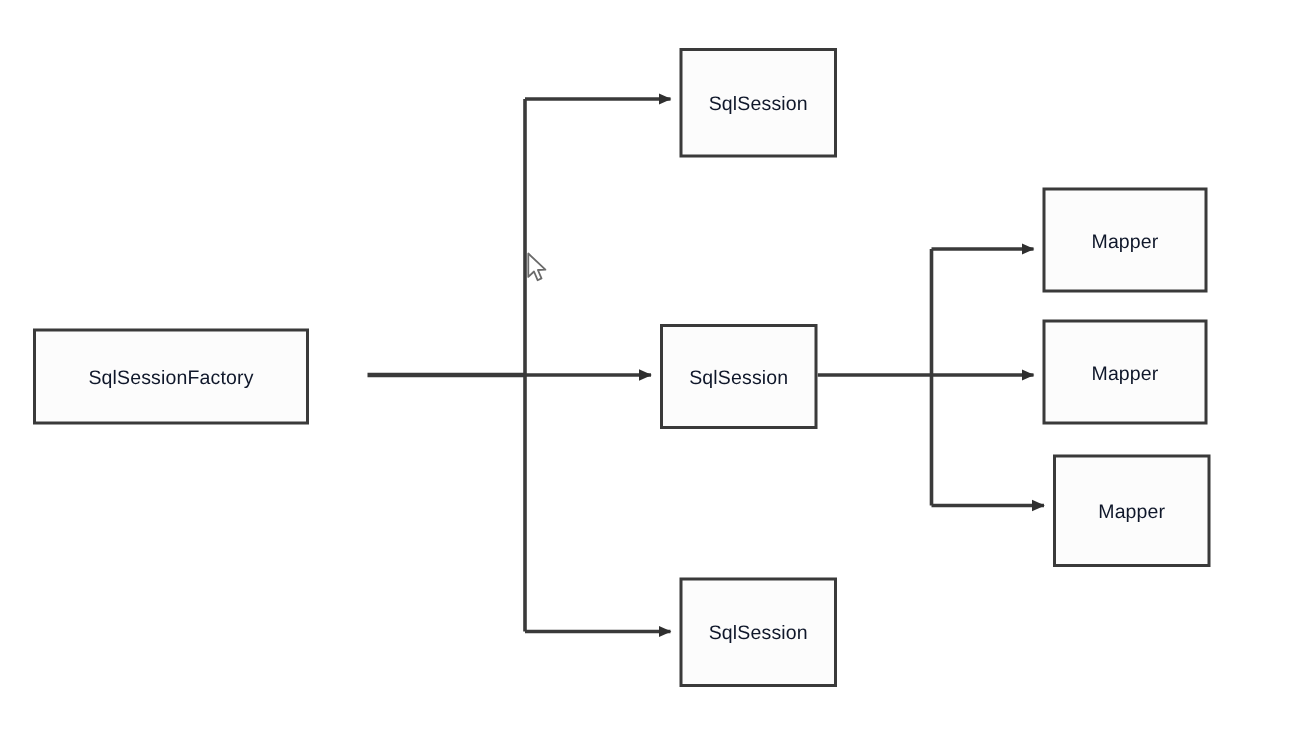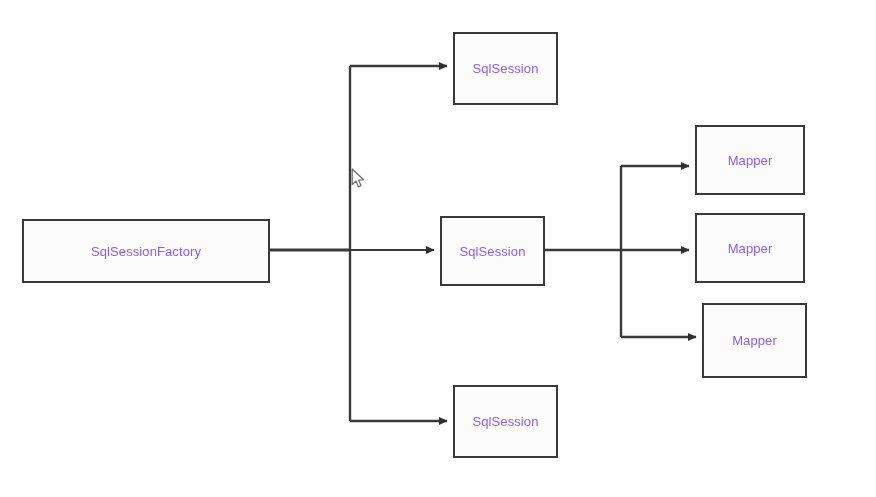--- a/index.html
+++ b/index.html
@@ -30,21 +30,21 @@
     background: #fcfcfc;
     border: 2px solid #3a3a3a;
     display: flex;
     align-items: center;
     justify-content: center;
     z-index: 2;
   }
   .node-label {
     font-family: "Liberation Sans", sans-serif;
     font-size: 13px;
-    color: #8b5cf6;
+    color: #0f172a;
     letter-spacing: 0.1px;
     white-space: nowrap;
     line-height: 1;
   }
   .cursor {
     position: absolute;
     z-index: 5;
     pointer-events: none;
   }
 </style>
@@ -74,21 +74,21 @@
 
     <path d="M621,166 L621,337" fill="none" stroke="#3a3a3a" stroke-width="2.4"></path>
 
     <path d="M621,166 L689,166" fill="none" stroke="#3a3a3a" stroke-width="2.4" marker-end="url(#arrow)"></path>
 
     <path d="M621,250 L689,250" fill="none" stroke="#3a3a3a" stroke-width="2.4" marker-end="url(#arrow)"></path>
 
     <path d="M621,337 L696,337" fill="none" stroke="#3a3a3a" stroke-width="2.4" marker-end="url(#arrow)"></path>
   </svg>
 
-  <div class="node" id="node-factory" style="left: 22px; top: 219px; width: 248px; height: 64px; background: rgb(252, 252, 252); border-color: rgb(58, 58, 58);">
+  <div class="node" id="node-factory" style="left: 22px; top: 219px; width: 184px; height: 64px; background: rgb(252, 252, 252); border-color: rgb(58, 58, 58);">
     <span class="node-label">SqlSessionFactory</span>
   </div>
 
   <div class="node" id="node-session1" style="left: 453px; top: 32px; width: 105px; height: 73px; background: rgb(252, 252, 252); border-color: rgb(58, 58, 58);">
     <span class="node-label">SqlSession</span>
   </div>
 
   <div class="node" id="node-session2" style="left: 440px; top: 216px; width: 105px; height: 70px; background: rgb(252, 252, 252); border-color: rgb(58, 58, 58);">
     <span class="node-label">SqlSession</span>
   </div>

